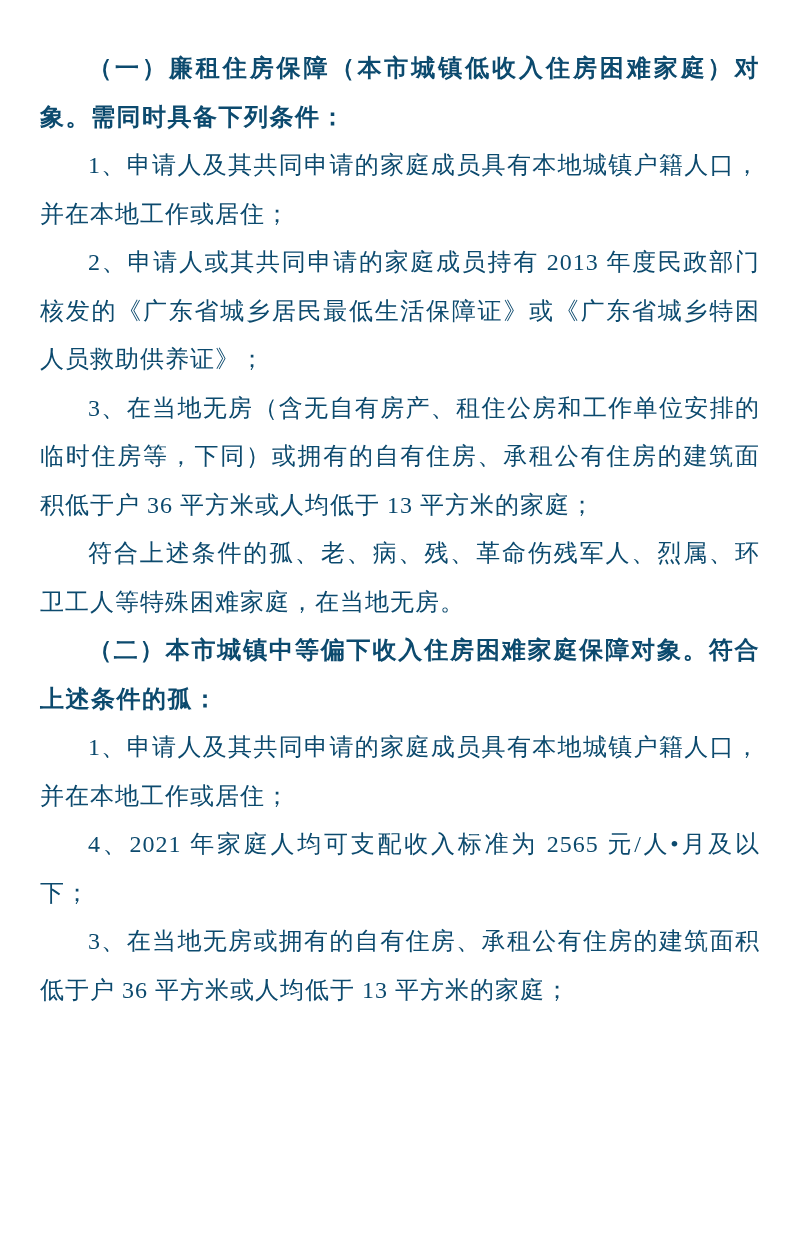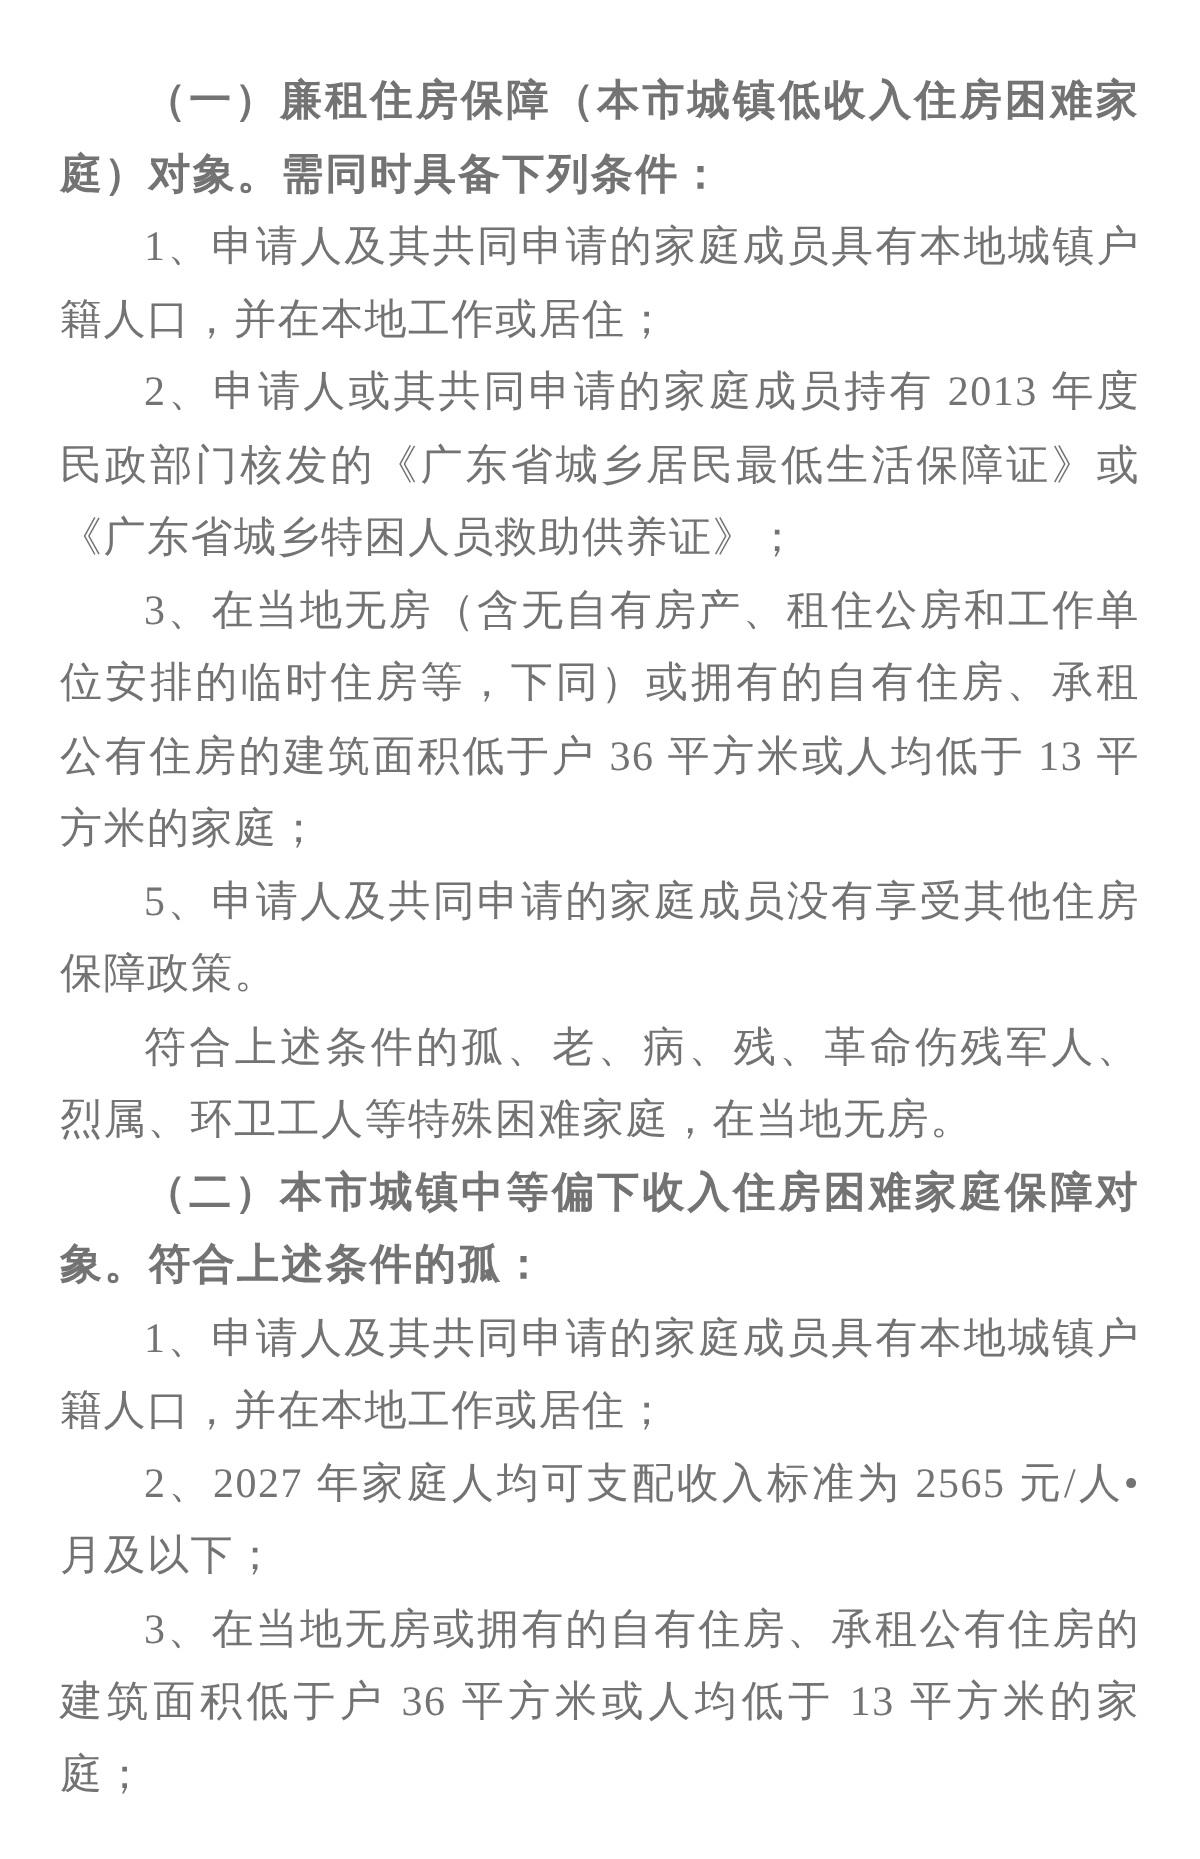--- a/index.html
+++ b/index.html
@@ -9,23 +9,23 @@
   }
   .page {
     position: relative;
     width: 800px;
     height: 1239px;
     box-sizing: border-box;
     background: #ffffff;
     padding: 44px 40px 0 40px;
     overflow: hidden;
     font-family: "Liberation Serif", "DejaVu Serif", serif;
-    font-size: 28px;
+    font-size: 24px;
     line-height: 48.5px;
-    color: #737373;
+    color: #0c4a6e;
   }
   .page p {
     margin: 0;
     text-indent: 2em;
     text-align: justify;
     text-justify: inter-character;
     letter-spacing: 1px;
     word-break: break-all;
   }
   .page p.heading {
@@ -34,19 +34,18 @@
   }
 </style>
 </head>
 <body>
 
 <div class="page">
   <p class="heading">（一）廉租住房保障（本市城镇低收入住房困难家庭）对象。需同时具备下列条件：</p>
   <p>1、申请人及其共同申请的家庭成员具有本地城镇户籍人口，并在本地工作或居住；</p>
   <p>2、申请人或其共同申请的家庭成员持有 2013 年度民政部门核发的《广东省城乡居民最低生活保障证》或《广东省城乡特困人员救助供养证》；</p>
   <p>3、在当地无房（含无自有房产、租住公房和工作单位安排的临时住房等，下同）或拥有的自有住房、承租公有住房的建筑面积低于户 36 平方米或人均低于 13 平方米的家庭；</p>
-  <p>5、申请人及共同申请的家庭成员没有享受其他住房保障政策。</p>
   <p>符合上述条件的孤、老、病、残、革命伤残军人、烈属、环卫工人等特殊困难家庭，在当地无房。</p>
   <p class="heading">（二）本市城镇中等偏下收入住房困难家庭保障对象。符合上述条件的孤：</p>
   <p>1、申请人及其共同申请的家庭成员具有本地城镇户籍人口，并在本地工作或居住；</p>
-  <p>2、2027 年家庭人均可支配收入标准为 2565 元/人•月及以下；</p>
+  <p>4、2021 年家庭人均可支配收入标准为 2565 元/人•月及以下；</p>
   <p>3、在当地无房或拥有的自有住房、承租公有住房的建筑面积低于户 36 平方米或人均低于 13 平方米的家庭；</p>
 </div>
 
 </body></html>

